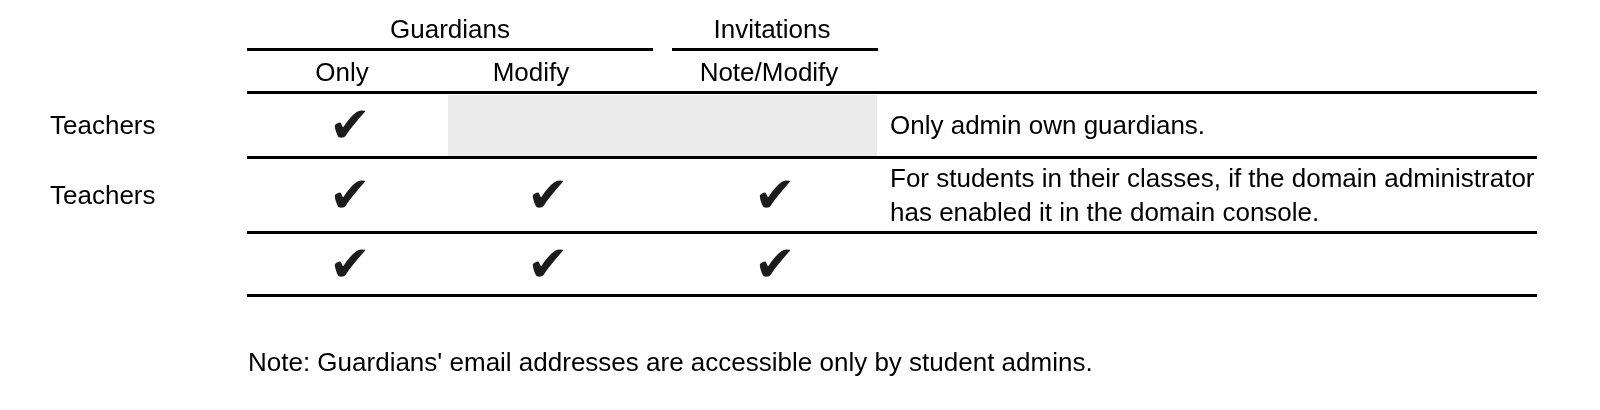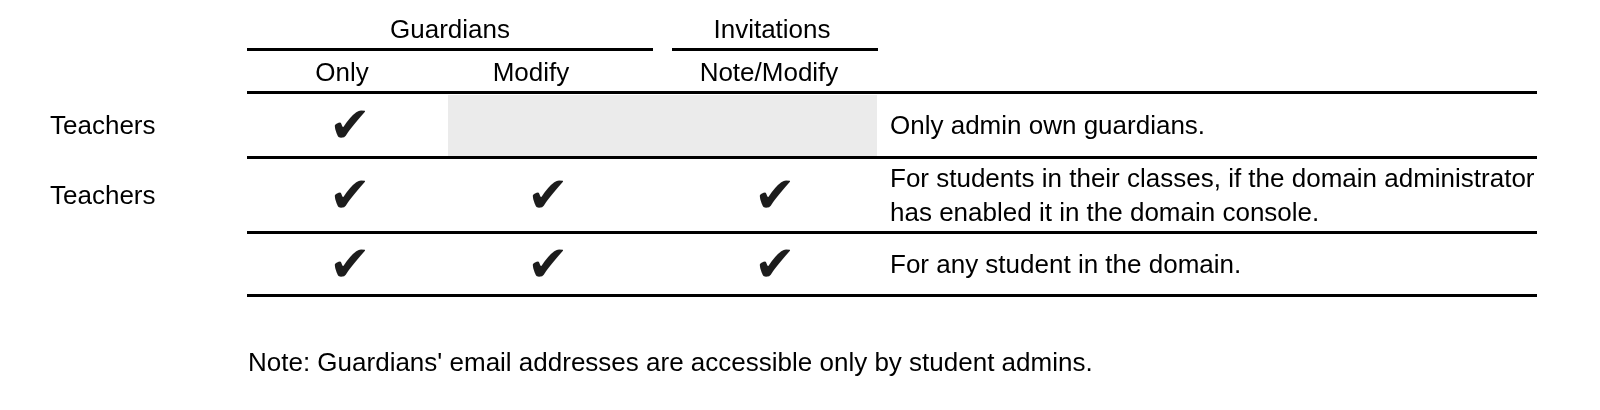--- a/index.html
+++ b/index.html
@@ -141,18 +141,17 @@
     <div class="check-cell c-modify">✔</div>
     <div class="check-cell c-vm">✔</div>
     <div class="row-note">For students in their classes, if the domain administrator
 has enabled it in the domain console.</div>
   </div>
 
   <div class="row r2">
     <div class="check-cell c-view">✔</div>
     <div class="check-cell c-modify">✔</div>
     <div class="check-cell c-vm">✔</div>
-    <div class="row-note">For any student in the domain.</div>
   </div>
 
   <div class="footnote">Note: Guardians' email addresses are accessible only by student admins.</div>
 
 </div>
 
 </body></html>

